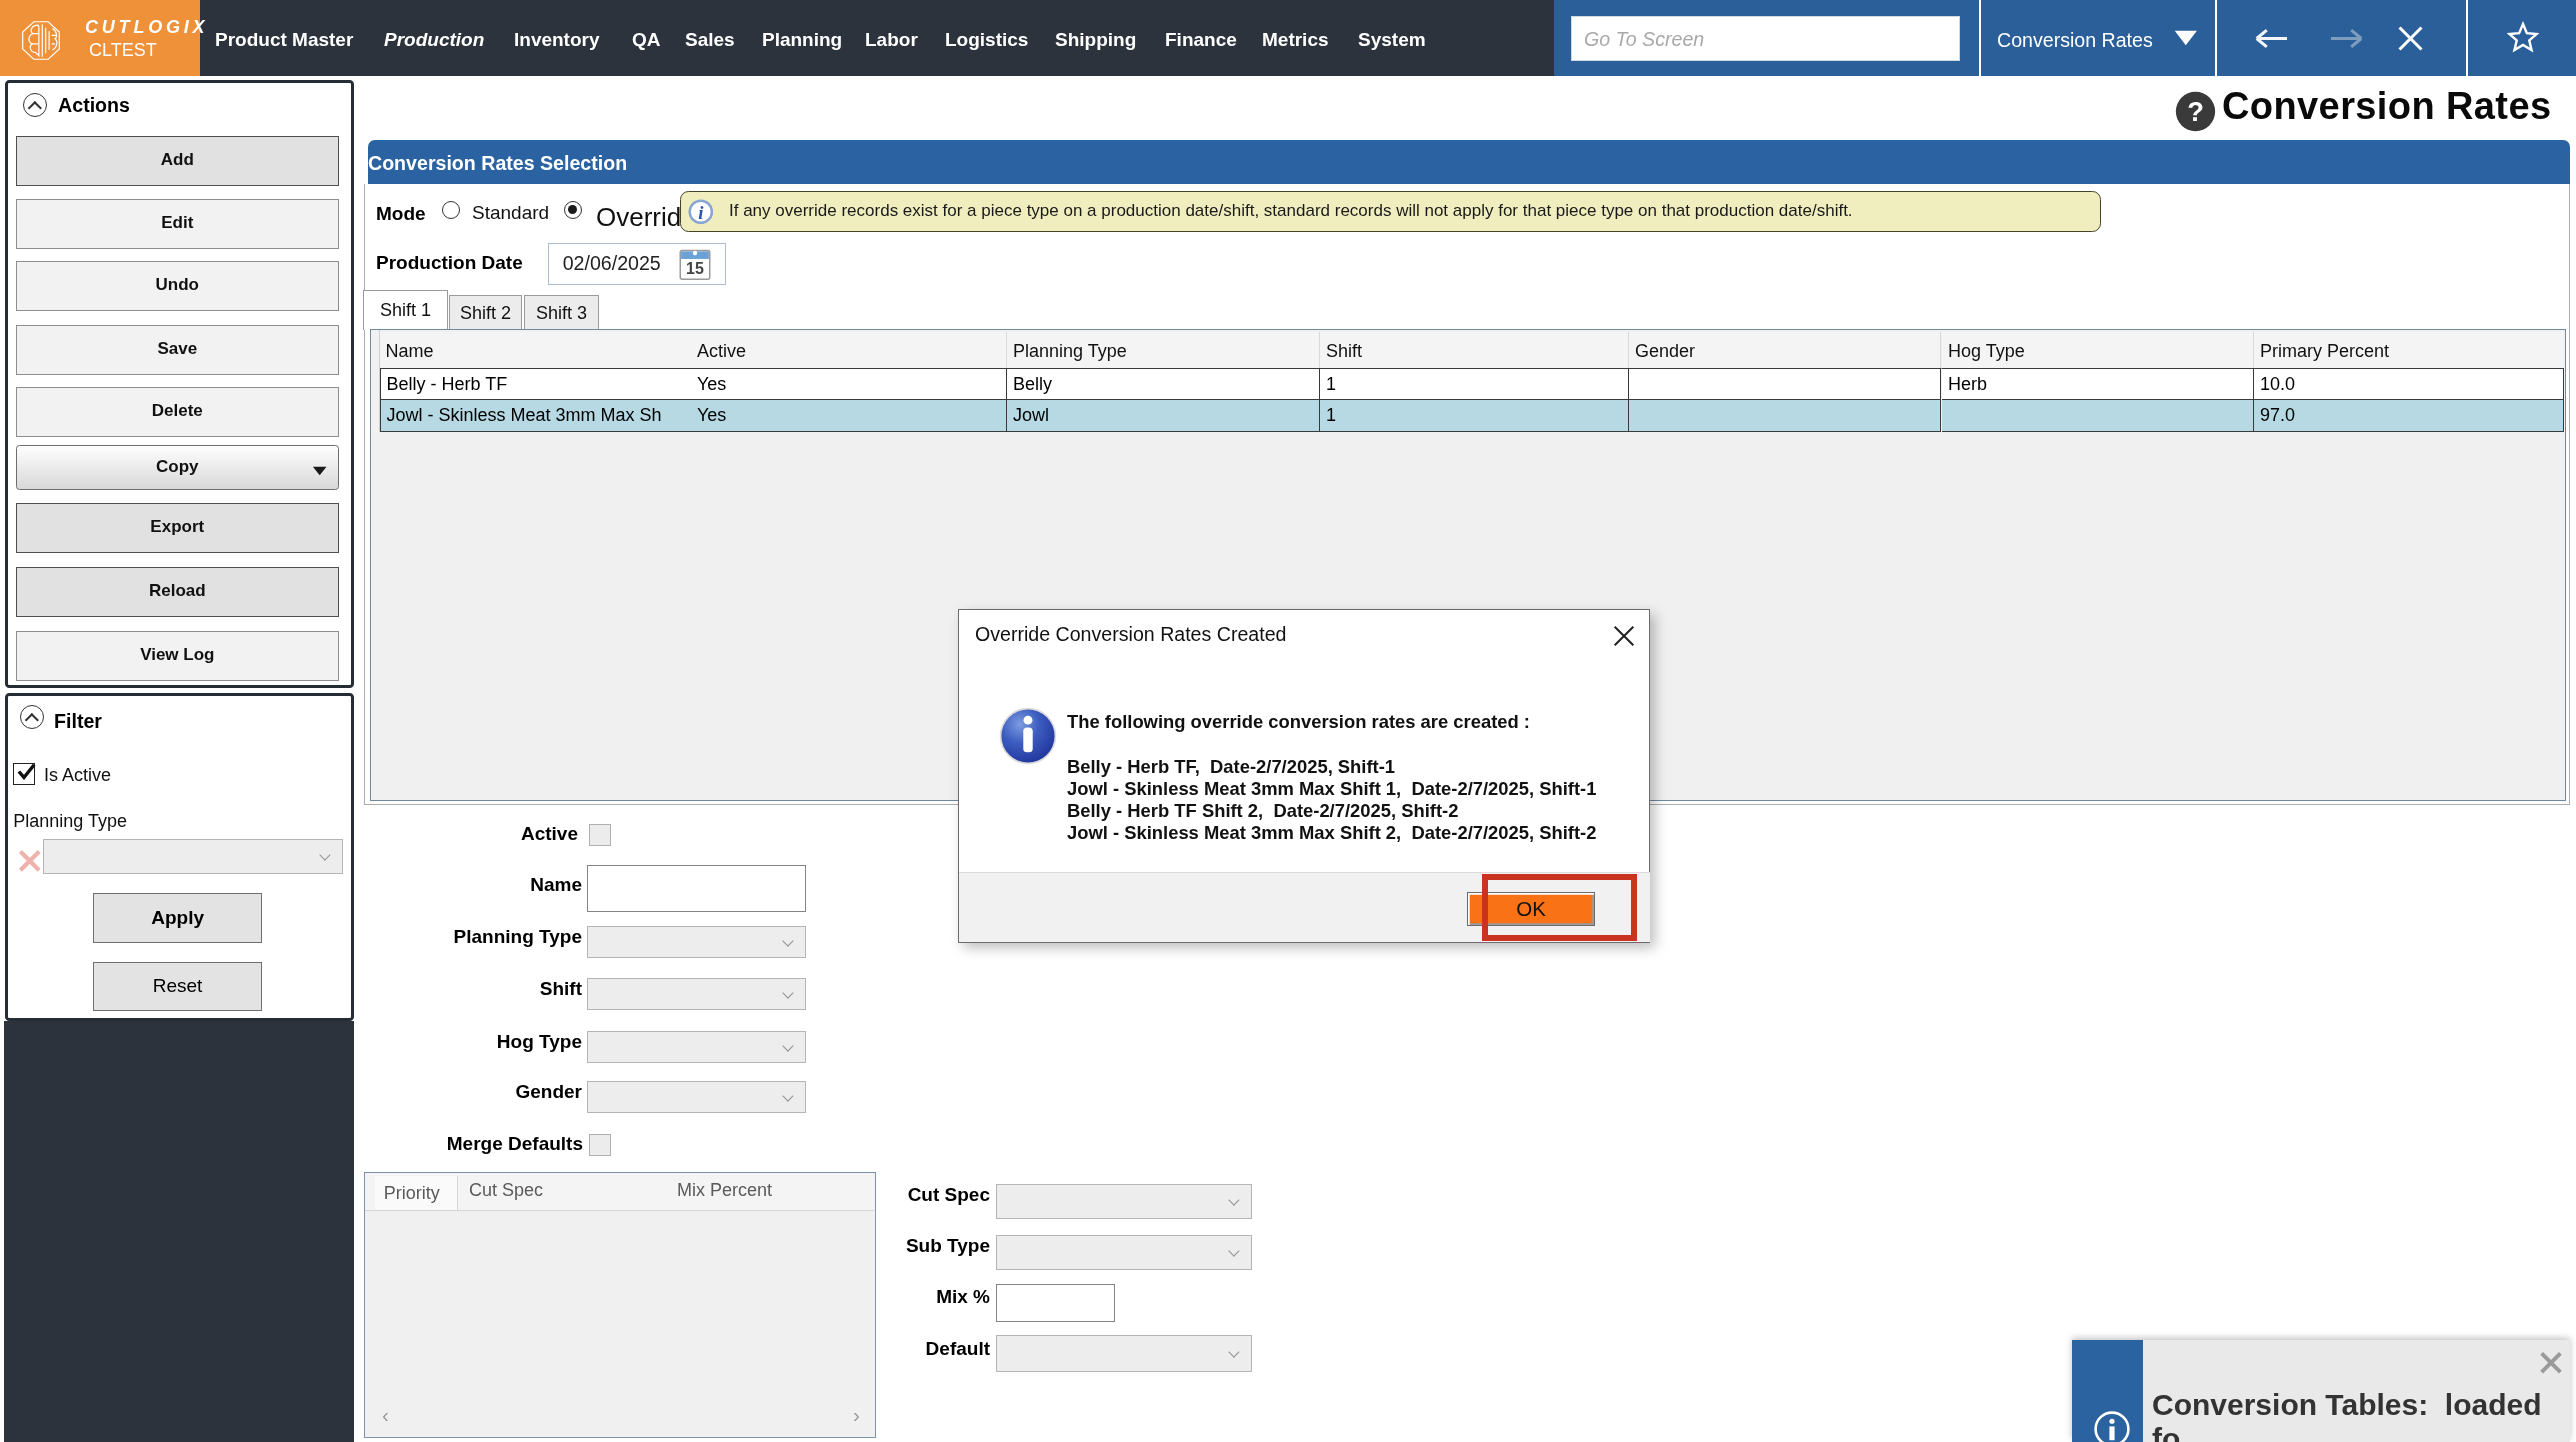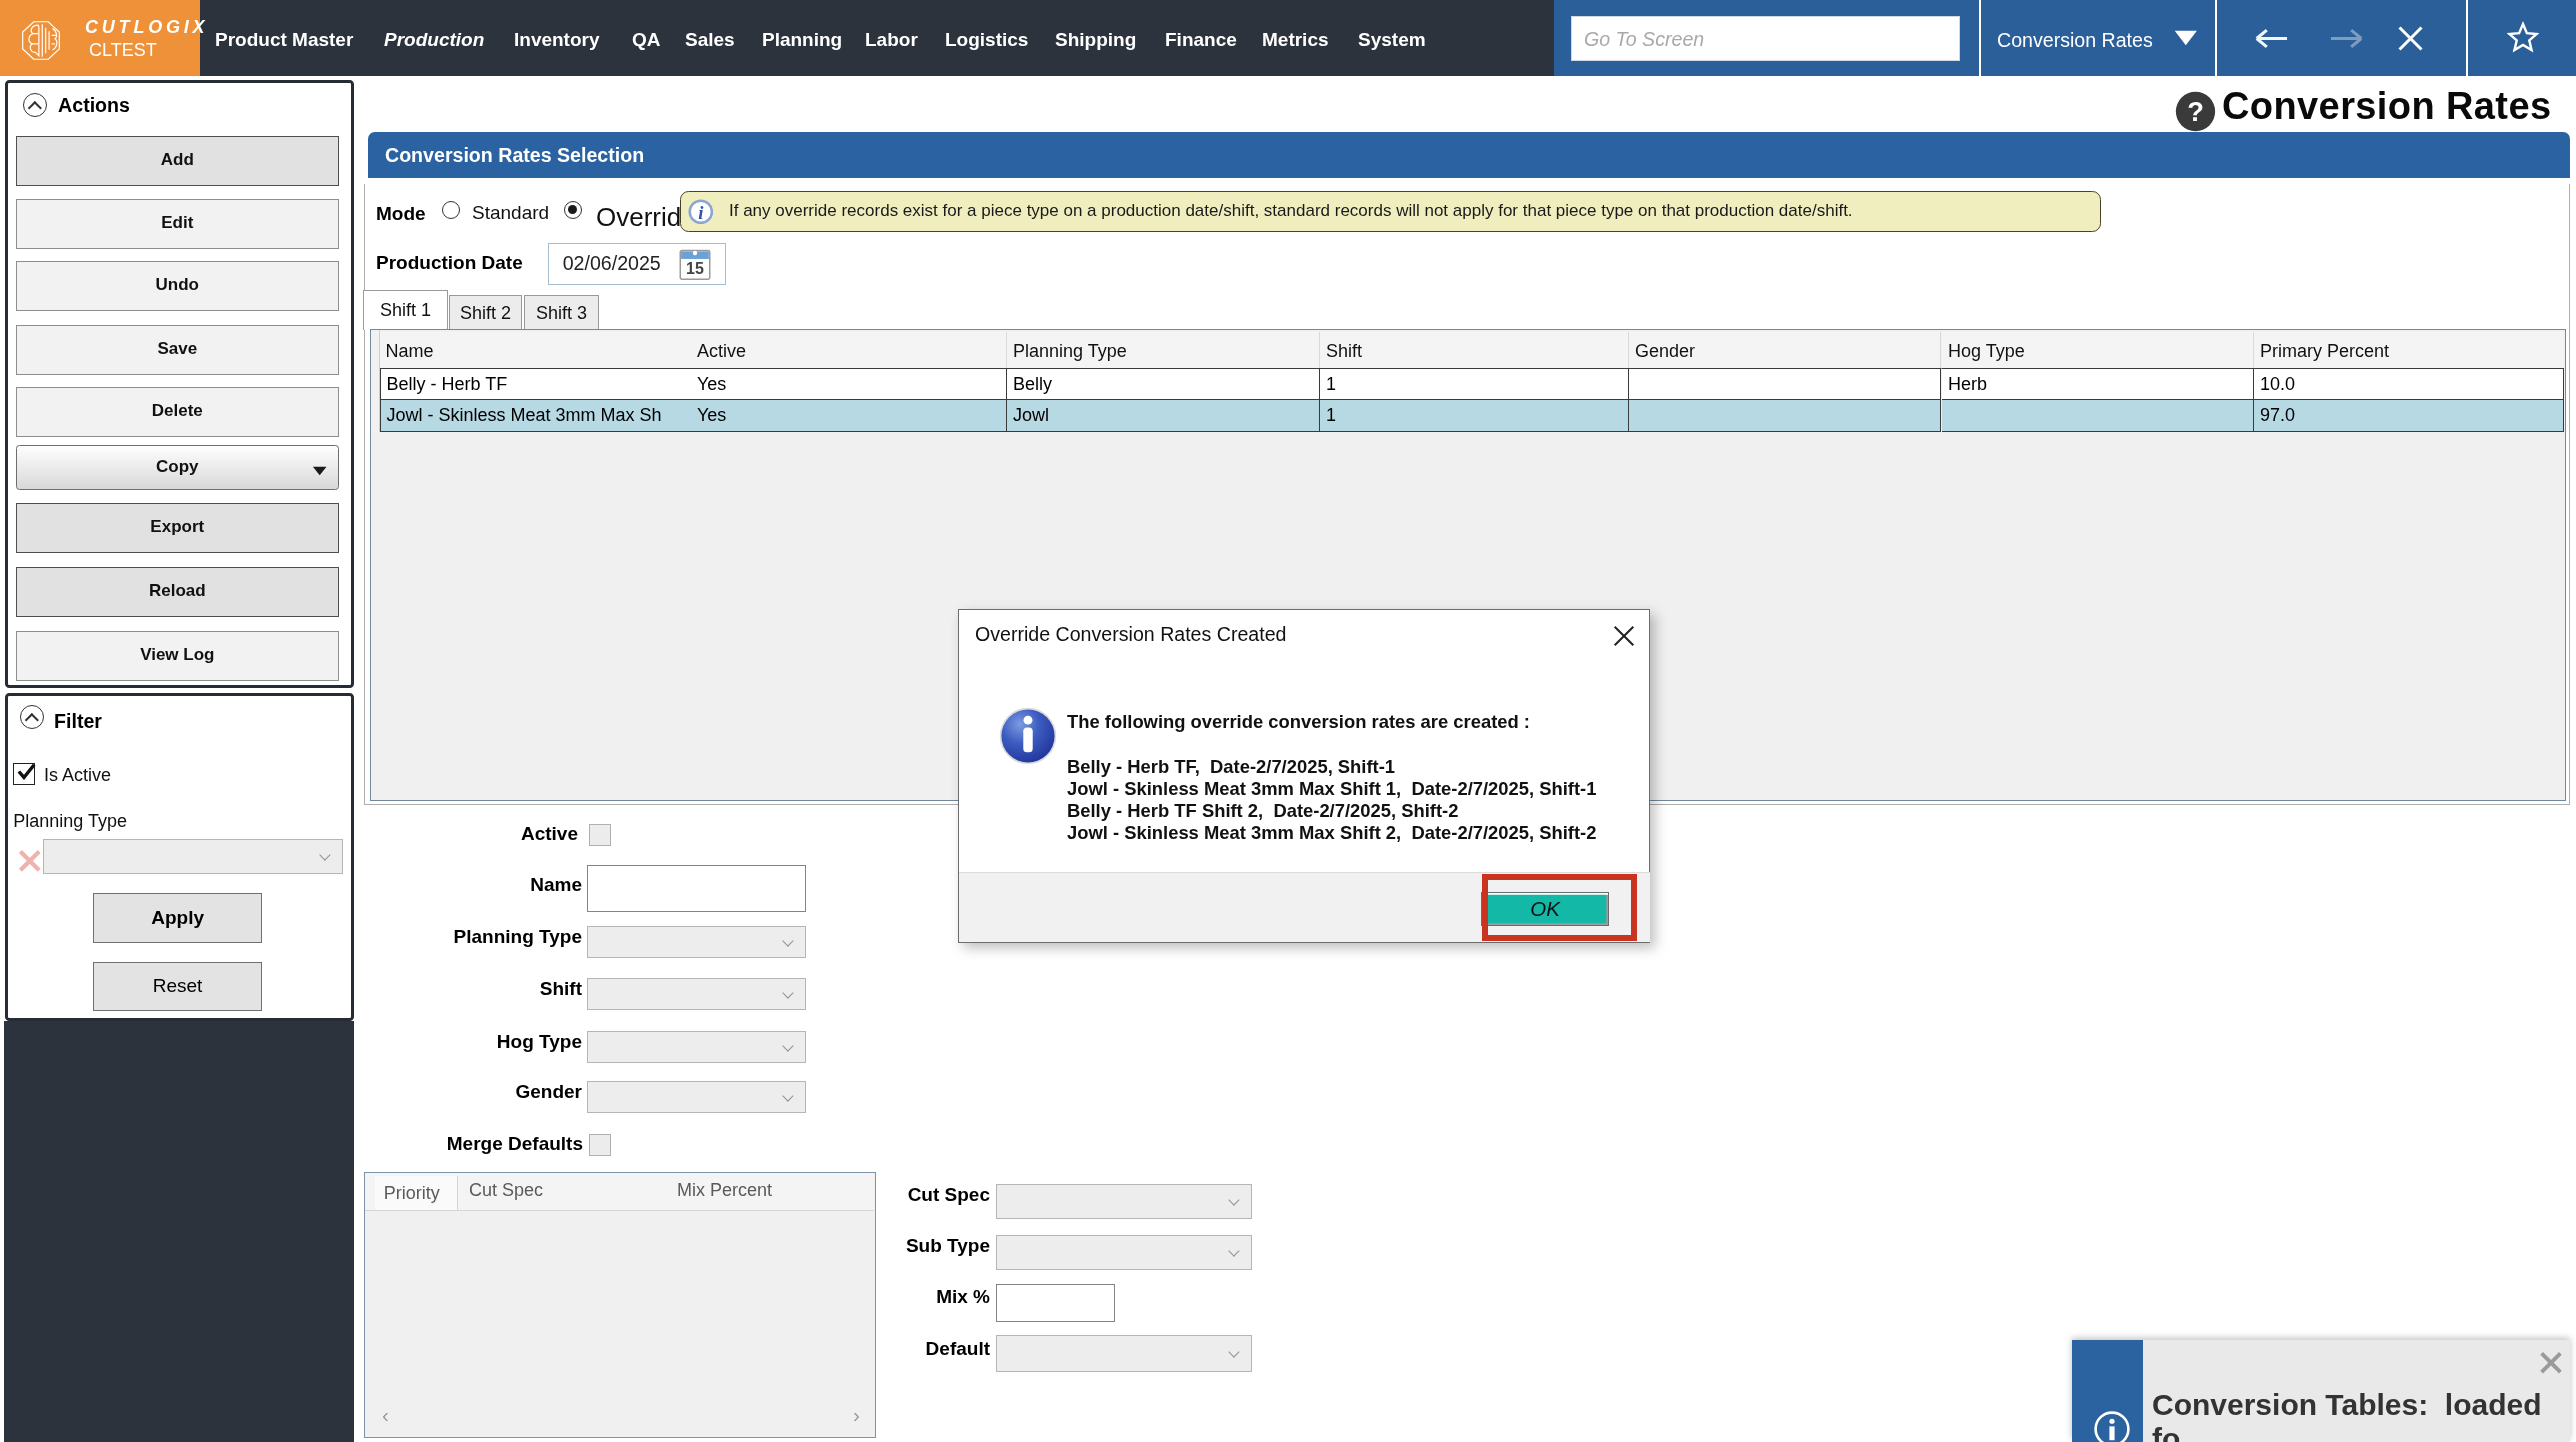--- a/index.html
+++ b/index.html
@@ -18,21 +18,21 @@
 .card { position:absolute; left:5.1px; width:349px; background:#fff; border:3.4px solid #262c34; border-radius:4.3px; }
 .card h2 { font-size:19.6px; font-weight:bold; color:#000; }
 .sbtn { position:absolute; left:7.7px; width:323px; height:50px; text-align:center; font-weight:bold; font-size:17px; color:#111; line-height:46px; }
 .sbtn.light { background:#f2f2f2; border:1.7px solid #8e8e8e; }
 .sbtn.dark  { background:#e1e1e1; border:1.7px solid #4f4f4f; }
 .circ { position:absolute; width:24px; height:24px; border:1.7px solid #333; border-radius:50%; }
 .circ:after { content:""; position:absolute; left:6px; top:8.5px; width:7.7px; height:7.7px; border-left:2.6px solid #333; border-top:2.6px solid #333; transform:rotate(45deg); }
 
 
 #ptitle { position:absolute; font-size:38px; font-weight:bold; color:#0a0a0a; letter-spacing:0.4px; }
-#phead { position:absolute; left:368px; top:132px; width:2202px; height:46px; background:#2b63a2; border-radius:6.8px 6.8px 0 0; color:#fff; font-weight:bold; font-size:19.6px; line-height:46px; padding-left:17px; }
+#phead { position:absolute; left:368px; top:140px; width:2202px; height:46px; background:#2b63a2; border-radius:6.8px 6.8px 0 0; color:#fff; font-weight:bold; font-size:19.6px; line-height:46px; }
 #pbody { position:absolute; left:364px; top:184px; width:2206px; height:621px; background:#fff; border:0.9px solid #adadad; border-top:none; }
 .blab { position:absolute; font-weight:bold; font-size:19px; color:#000; }
 .radio { position:absolute; width:18px; height:18px; border:1.7px solid #333; border-radius:50%; background:#fff; }
 .radio.sel:after { content:""; position:absolute; left:2.6px; top:2.6px; width:9.4px; height:9.4px; background:#1a1a1a; border-radius:50%; }
 #infobox { position:absolute; left:680px; top:191px; width:1421px; height:41px; background:#f0eebf; border:1.7px solid #44442a; border-radius:8.5px; font-size:17px; color:#1a1a1a; line-height:38px; }
 #dateinp { position:absolute; left:535px; top:243px; width:178px; height:42px; background:#fff; border:1.7px solid #a9bdd1; font-size:19.6px; color:#222;margin-left:13px; }
 
 
 .tab { position:absolute; font-size:18px; color:#111; text-align:center; }
 
@@ -259,21 +259,21 @@
     <rect x="29.5" y="25" width="11" height="29" rx="4.5" fill="#fff"></rect>
   </svg>
   <div style="position:absolute;left:108px;top:101px;font-size:18.4px;font-weight:bold;color:#111;text-align:right;">The following override conversion rates are created :</div>
   <div style="position:absolute;left:108px;top:146px;font-size:18.4px;font-weight:bold;color:#111;line-height:22px;">
     Belly - Herb TF,&nbsp; Date-2/7/2025, Shift-1<br>
     Jowl - Skinless Meat 3mm Max Shift 1,&nbsp; Date-2/7/2025, Shift-1<br>
     Belly - Herb TF Shift 2,&nbsp; Date-2/7/2025, Shift-2<br>
     Jowl - Skinless Meat 3mm Max Shift 2,&nbsp; Date-2/7/2025, Shift-2
   </div>
   <div style="position:absolute;left:0;top:262px;width:691px;height:70px;background:#f1f1f1;border-top:0.9px solid #dcdcdc;"></div>
-  <div style="position:absolute;left:522px;top:282px;width:128px;height:34px;background:#14b8a6;border:0.9px solid #6a6a6a;box-shadow:inset 1.7px 1.7px 0 #ffffff, inset -1.7px -1.7px 0 #9c9c9c;text-align:center;line-height:32px;font-size:20.5px;color:#111;font-style:italic;">OK</div>
+  <div style="position:absolute;left:508px;top:282px;width:128px;height:34px;background:#f97316;border:0.9px solid #6a6a6a;box-shadow:inset 1.7px 1.7px 0 #ffffff, inset -1.7px -1.7px 0 #9c9c9c;text-align:center;line-height:32px;font-size:20.5px;color:#111;">OK</div>
 </div>
 <div style="position:absolute;left:1482px;top:874px;width:155px;height:67px;border:6px solid #c93420;"></div>
 
 <div id="toast">
   <div style="position:absolute;left:0;top:0;width:71px;height:102px;background:#2b63a0;"></div>
   <svg width="38" height="38" viewBox="0 0 44 44" style="position:absolute;left:21.3px;top:70px;">
     <circle cx="22" cy="22" r="19" fill="none" stroke="#fff" stroke-width="3"></circle>
     <circle cx="22" cy="13" r="3" fill="#fff"></circle>
     <rect x="19" y="19" width="6" height="16" fill="#fff"></rect>
   </svg>

